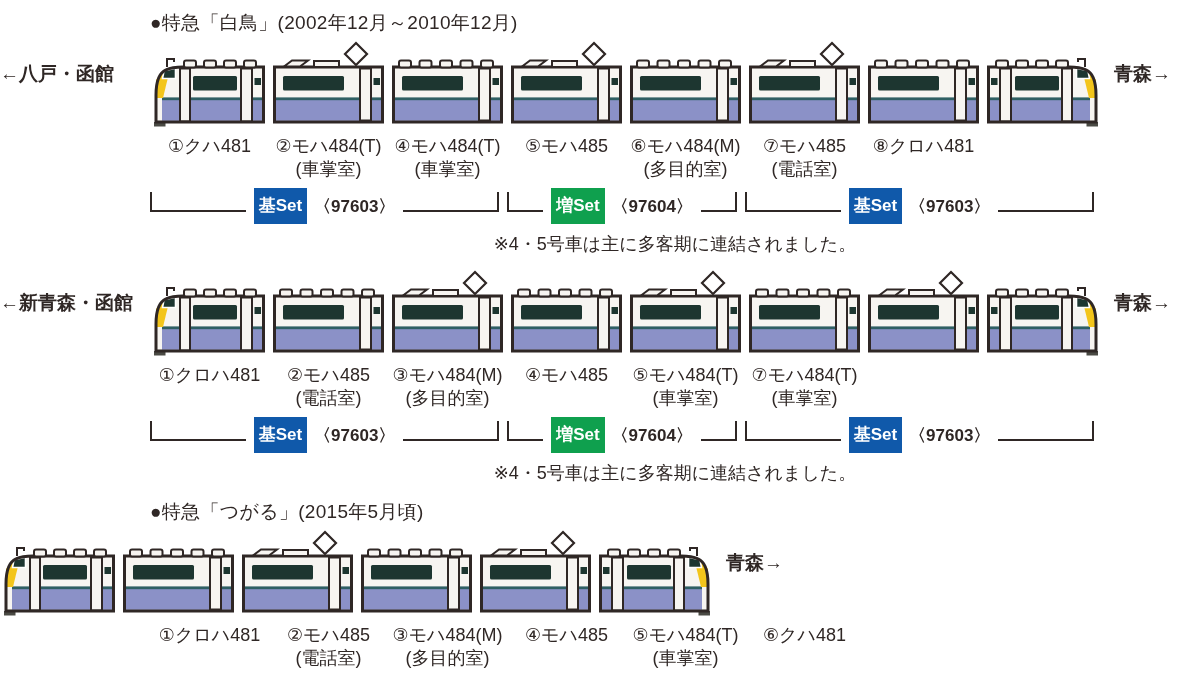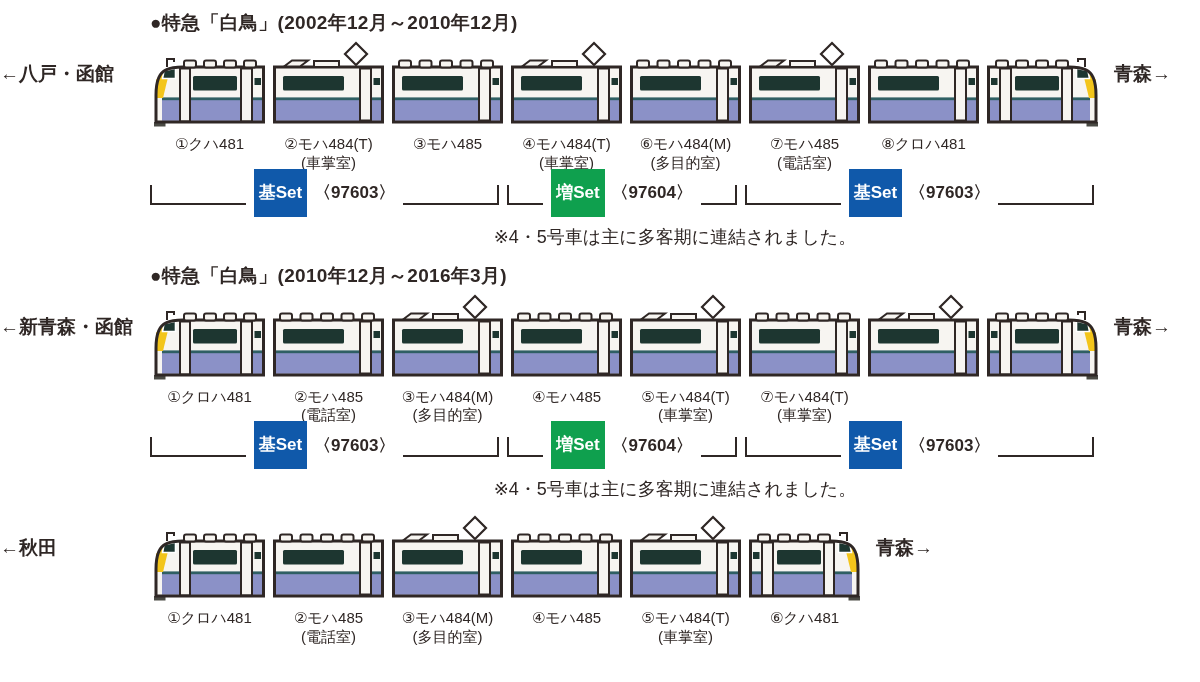--- a/index.html
+++ b/index.html
@@ -5,38 +5,38 @@
   html,body{margin:0;padding:0;}
   body{
     width:1200px;
     background:#ffffff;
     color:#2f2725;
     font-family:"Liberation Sans","DejaVu Sans",sans-serif;
   }
   .page{padding:10px 0 6px 0;}
   .formation{margin:0 0 14px 0;}
   .title{
-    font-size:19px;font-weight:700;margin:0 0 5px 150px;letter-spacing:.3px;
+    font-size:19px;font-weight:400;margin:0 0 5px 150px;letter-spacing:.3px;
   }
   .car-row{display:flex;align-items:flex-start;}
   .dir{font-size:19px;font-weight:600;padding-top:20px;white-space:nowrap;text-align:right;}
   .dir-left{width:150px;flex:0 0 150px;text-align:left;padding-right:4px;box-sizing:border-box;}
   .dir-right{margin-left:12px;}
   .cars{display:flex;}
   .car-slot{width:119px;flex:0 0 119px;display:flex;justify-content:center;}
   .label-row{display:flex;margin-left:150px;margin-top:2px;}
-  .label-slot{width:119px;flex:0 0 119px;text-align:center;font-size:15px;line-height:1.25;}
+  .label-slot{width:119px;flex:0 0 119px;text-align:center;font-size:18px;line-height:1.25;}
   .car-label,.car-sublabel{white-space:nowrap;}
   .bracket-row{display:flex;margin-left:150px;margin-top:8px;margin-bottom:20px;height:24px;}
   .bracket{display:flex;align-items:flex-end;margin-right:8px;}
   .b-line{flex:1;height:18px;border-bottom:2.5px solid #2f2725;}
   .b-left{border-left:2.5px solid #2f2725;}
   .b-right{border-right:2.5px solid #2f2725;}
   .b-label{display:flex;align-items:center;gap:7px;padding:0 8px;transform:translateY(12px);white-space:nowrap;}
-  .badge{font-size:17px;font-weight:bold;padding:14px 5px;line-height:1.15;}
+  .badge{font-size:17px;font-weight:bold;padding:8px 5px;line-height:1.15;}
   .set-num{font-size:17px;font-weight:700;}
   .note{font-size:18px;margin:0 0 2px 150px;text-align:center;}
 </style>
 </head>
 <body>
 
 <div class="page" id="formations">
     <section class="formation">
       <h2 class="title">●特急「白鳥」(2002年12月～2010年12月)</h2>
       <div class="car-row">
@@ -182,25 +182,25 @@
       </div>
       <div class="label-row">
         <div class="label-slot">
           <div class="car-label">①クハ481</div>
         </div>
         <div class="label-slot">
           <div class="car-label">②モハ484(T)</div>
           <div class="car-sublabel">(車掌室)</div>
         </div>
         <div class="label-slot">
-          <div class="car-label">③モハ485</div>
-        </div>
-        <div class="label-slot">
           <div class="car-label">④モハ484(T)</div>
           <div class="car-sublabel">(車掌室)</div>
+        </div>
+        <div class="label-slot">
+          <div class="car-label">⑤モハ485</div>
         </div>
         <div class="label-slot">
           <div class="car-label">⑥モハ484(M)</div>
           <div class="car-sublabel">(多目的室)</div>
         </div>
         <div class="label-slot">
           <div class="car-label">⑦モハ485</div>
           <div class="car-sublabel">(電話室)</div>
         </div>
         <div class="label-slot">
@@ -229,21 +229,20 @@
           <div class="b-label">
             <span class="badge" style="background: rgb(16, 89, 170); color: rgb(255, 255, 255);">基Set</span>
             <span class="set-num">〈97603〉</span>
           </div>
           <div class="b-line b-right"></div>
         </div>
       </div>
       <p class="note">※4・5号車は主に多客期に連結されました。</p>
     </section>
     <section class="formation">
-      <h2 class="title">●特急「白鳥」(2010年12月～2016年3月)</h2>
       <div class="car-row">
         <div class="dir dir-left">←新青森・函館</div>
         <div class="cars">
           <div class="car-slot">
             <div class="car-ill"><svg width="113" height="88" viewBox="0 0 113 88" xmlns="http://www.w3.org/2000/svg">
    <path d="M3,81 L3,54 Q3,33 13,28.8 Q19,26 30,26 L110.5,26 L110.5,81 Z" fill="#f7f5f1"></path>
    <rect x="9" y="59" width="101.5" height="20.8" fill="#8b91c7"></rect>
    <rect x="9" y="56.4" width="101.5" height="2.8" fill="#2f5f63"></rect>
    <polygon points="3,57 3,39 10,30.5 17,28 10,57" fill="#f3c51b"></polygon>
    <rect x="1" y="81" width="11.5" height="4.5" fill="#4a4a44"></rect>
@@ -424,22 +423,22 @@
           <div class="b-label">
             <span class="badge" style="background: rgb(16, 89, 170); color: rgb(255, 255, 255);">基Set</span>
             <span class="set-num">〈97603〉</span>
           </div>
           <div class="b-line b-right"></div>
         </div>
       </div>
       <p class="note">※4・5号車は主に多客期に連結されました。</p>
     </section>
     <section class="formation">
+      <h2 class="title">●特急「つがる」(2015年5月頃)</h2>
       <div class="car-row">
-        <div class="dir dir-left">←秋田</div>
         <div class="cars">
           <div class="car-slot">
             <div class="car-ill"><svg width="113" height="88" viewBox="0 0 113 88" xmlns="http://www.w3.org/2000/svg">
    <path d="M3,81 L3,54 Q3,33 13,28.8 Q19,26 30,26 L110.5,26 L110.5,81 Z" fill="#f7f5f1"></path>
    <rect x="9" y="59" width="101.5" height="20.8" fill="#8b91c7"></rect>
    <rect x="9" y="56.4" width="101.5" height="2.8" fill="#2f5f63"></rect>
    <polygon points="3,57 3,39 10,30.5 17,28 10,57" fill="#f3c51b"></polygon>
    <rect x="1" y="81" width="11.5" height="4.5" fill="#4a4a44"></rect>
    <rect x="40" y="35" width="44" height="14.5" rx="1.5" fill="#1d3630"></rect>
    <polygon points="9.5,37.5 11,29.8 22.5,27.3 22.5,37.5" fill="#1d3630" stroke="#ffffff" stroke-width="1.6"></polygon>

